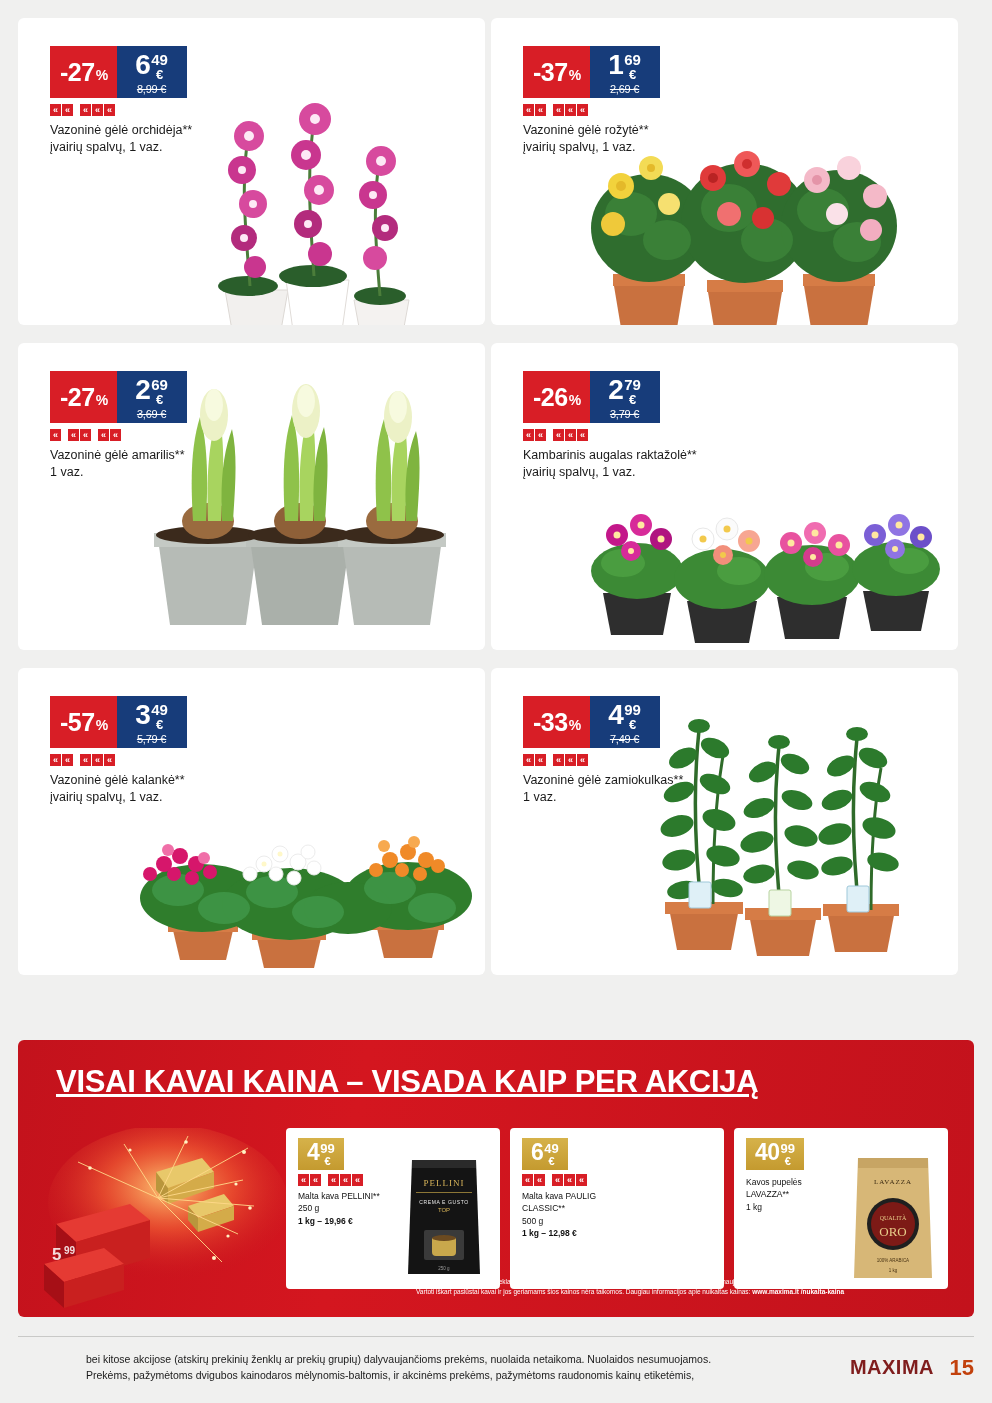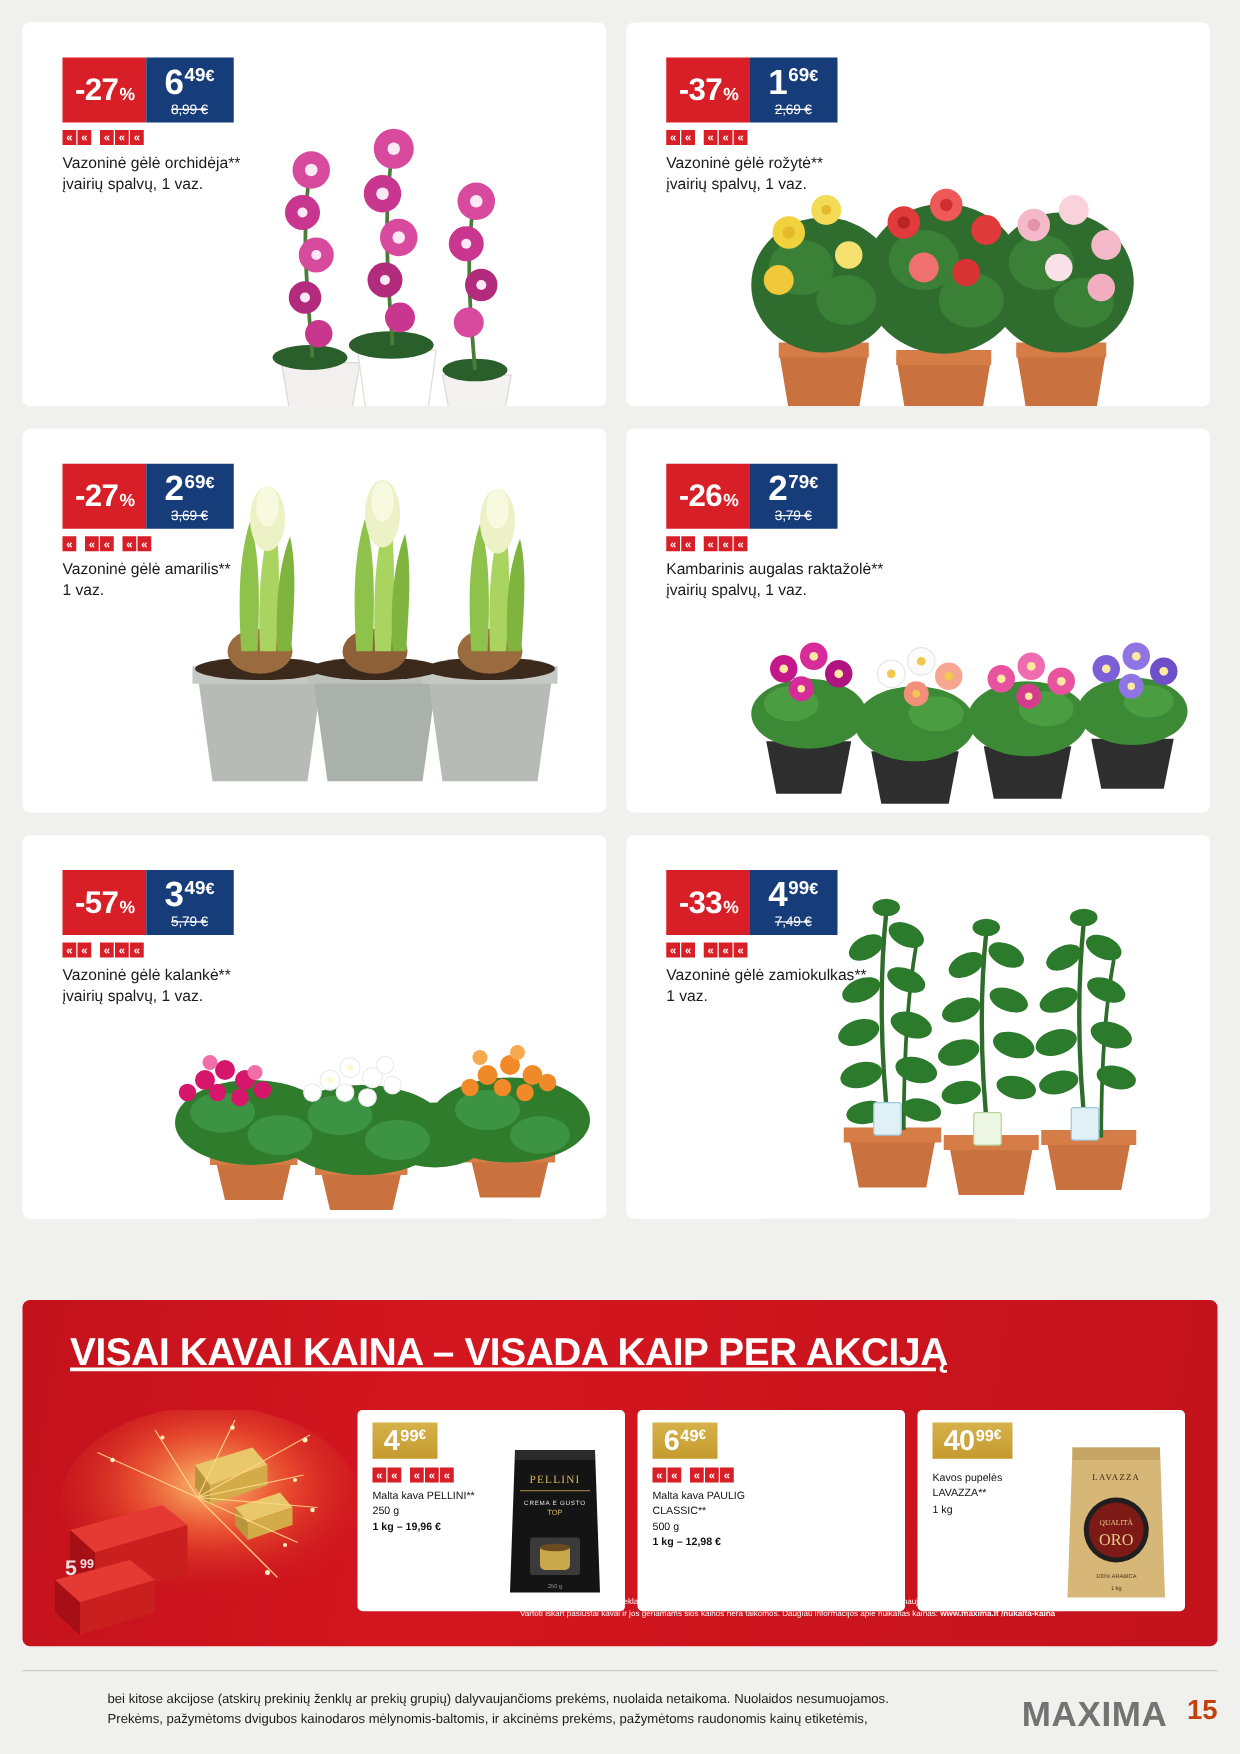--- a/index.html
+++ b/index.html
@@ -16,21 +16,21 @@
     background: #f0f0ef;
   }
 
   
   .grid {
     position: absolute;
     left: 18px; top: 18px;
     width: 956px;
     display: flex;
     flex-wrap: wrap;
-    gap: 18px 16px;
+    gap: 18px 6px;
   }
   .card {
     position: relative;
     width: 467px;
     height: 307px;
     background: #ffffff;
     border-radius: 6px;
     overflow: hidden;
   }
 
@@ -66,21 +66,21 @@
     justify-content: center;
     min-width: 70px;
   }
   .pricemain {
     display: flex;
     align-items: flex-start;
     line-height: 1;
     font-weight: bold;
   }
   .pint { font-size: 28px; letter-spacing: -0.5px; }
-  .pdecwrap { display: flex; flex-direction: row; align-items: center; margin-left: 1px; }
+  .pdecwrap { display: flex; flex-direction: column; align-items: center; margin-left: 1px; }
   .pdec { font-size: 15px; font-weight: bold; line-height: 1; margin-top: 1px; }
   .pcur { font-size: 13px; font-weight: bold; line-height: 1; margin-top: 1px; }
   .oldprice {
     font-size: 11px;
     color: #ffffff;
     text-decoration: line-through;
     margin-top: 2px;
     letter-spacing: -0.2px;
   }
 
@@ -201,22 +201,22 @@
     position: absolute;
     left: 86px; top: 1352px;
     width: 700px;
     font-size: 10.5px;
     line-height: 1.5;
     color: #1a1a1a;
   }
   .maxima-logo {
     position: absolute;
     right: 58px; top: 1356px;
-    color: #737373;
-    font-size: 28px;
+    color: #7f1d1d;
+    font-size: 20px;
     font-weight: bold;
     letter-spacing: 0.5px;
   }
   .pagenum {
     position: absolute;
     right: 18px; top: 1355px;
     color: #c2410c;
     font-size: 22px;
     font-weight: bold;
   }

